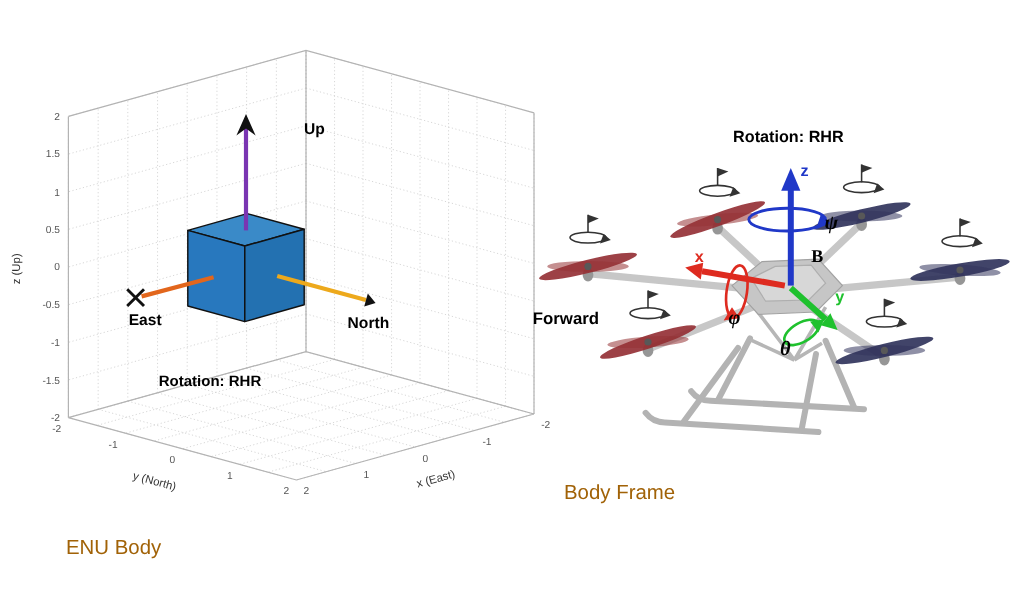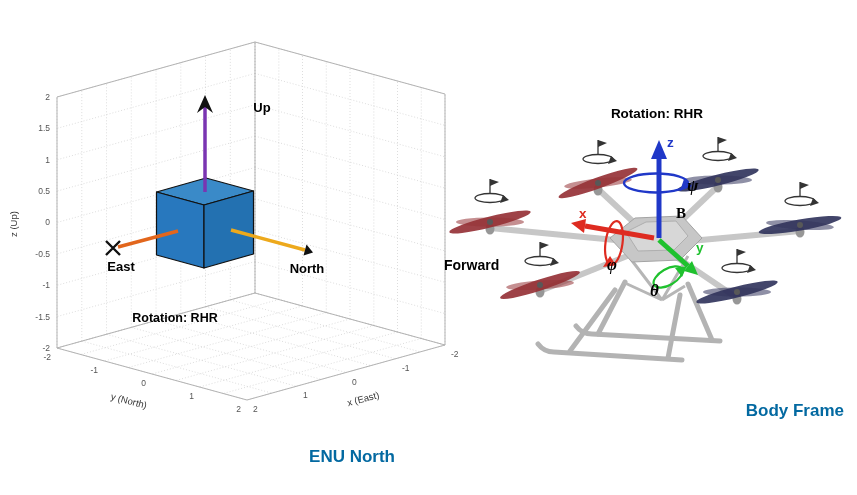--- a/index.html
+++ b/index.html
@@ -12,21 +12,21 @@
   .boxedge{stroke:#b3b3b3;stroke-width:1;fill:none;}
   .tick{font-size:8.5px;fill:#555;}
   .axname{font-size:9.5px;fill:#333;}
   .plotlabel{font-size:13px;font-weight:bold;fill:#000;}
   .rotnote{font-size:12.5px;font-weight:bold;fill:#000;}
   .rotnote2{font-size:13.5px;font-weight:bold;fill:#000;}
   .axletter{font-size:13.5px;font-weight:bold;}
   .greek{font-family:"Liberation Serif",serif;font-size:17px;font-weight:bold;font-style:italic;fill:#000;}
   .frameb{font-family:"Liberation Serif",serif;font-size:15px;font-weight:bold;fill:#000;}
   .forward{font-size:14px;font-weight:bold;fill:#000;}
-  .title{position:absolute;font-size:17px;font-weight:bold;color:#0369a1;text-align:right;}
+  .title{position:absolute;font-size:17px;font-weight:normal;color:#a16207;text-align:left;}
 </style>
 </head>
 <body>
 
 <div id="figure">
 
   <svg id="enu-svg" width="470" height="495" viewBox="0 0 470 495">
     <g id="grid">
         <line x1="255.0" y1="293.0" x2="57.0" y2="348.0"></line>
         <line x1="255.0" y1="293.0" x2="445.0" y2="345.0"></line>
@@ -241,15 +241,15 @@
     <text class="axletter" x="237" y="147" fill="#2038C8">z</text>
     <text class="axletter" x="149" y="218" fill="#DE2B20">x</text>
     <text class="axletter" x="266" y="252" fill="#1FC12E">y</text>
     <text class="greek" x="257" y="191">ψ</text>
     <text class="greek" x="177" y="270">φ</text>
     <text class="greek" x="220" y="296">θ</text>
     <text class="frameb" x="246" y="218">B</text>
     <text class="forward" x="14" y="270">Forward</text>
   </svg>
 
-  <div class="title" style="left:55px;top:447px;width:340px;">ENU North</div>
+  <div class="title" style="left:55px;top:447px;width:340px;">ENU Body</div>
   <div class="title" style="left:470px;top:401px;width:374px;">Body Frame</div>
 </div>
 
 </body></html>

